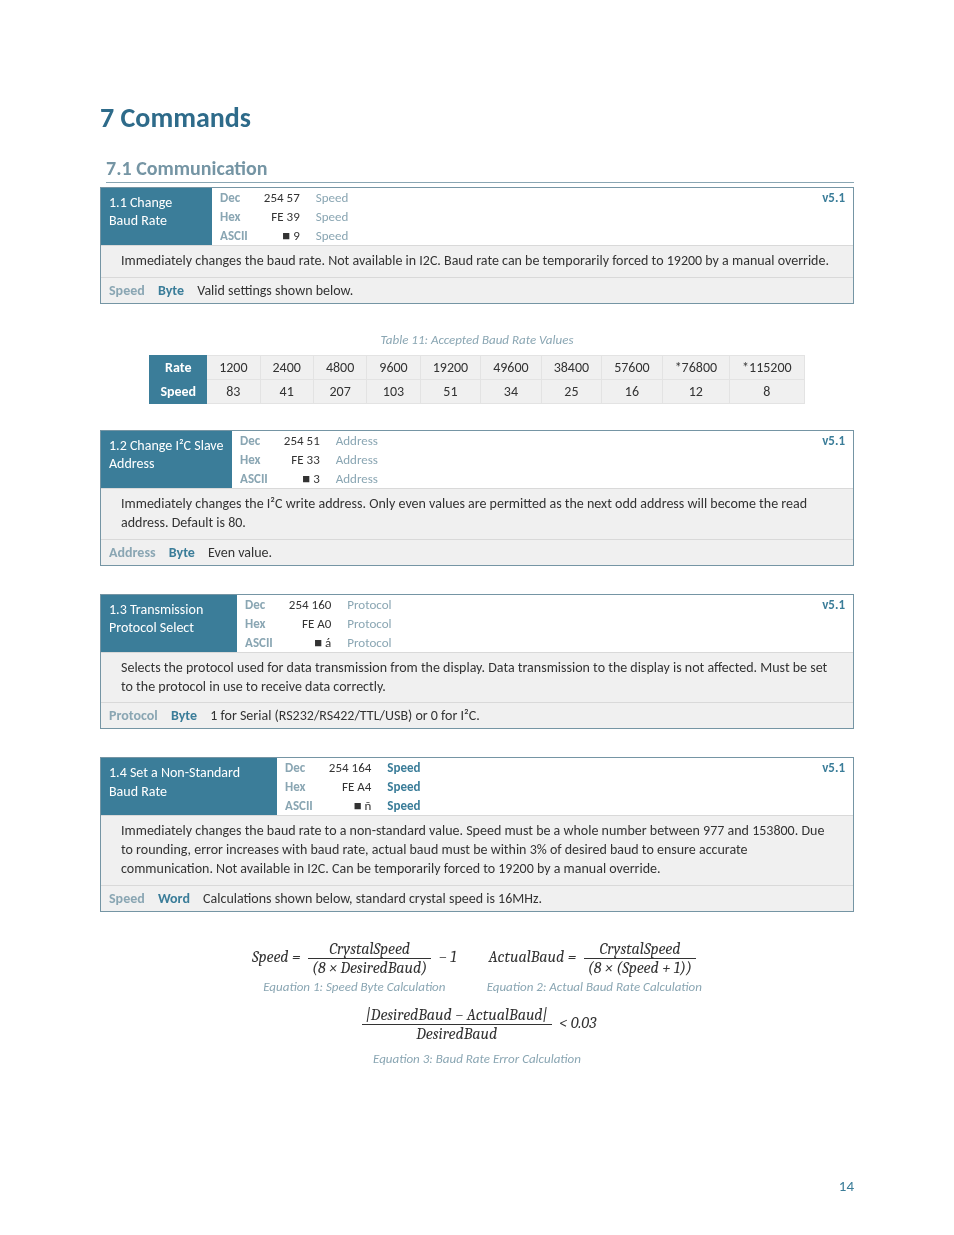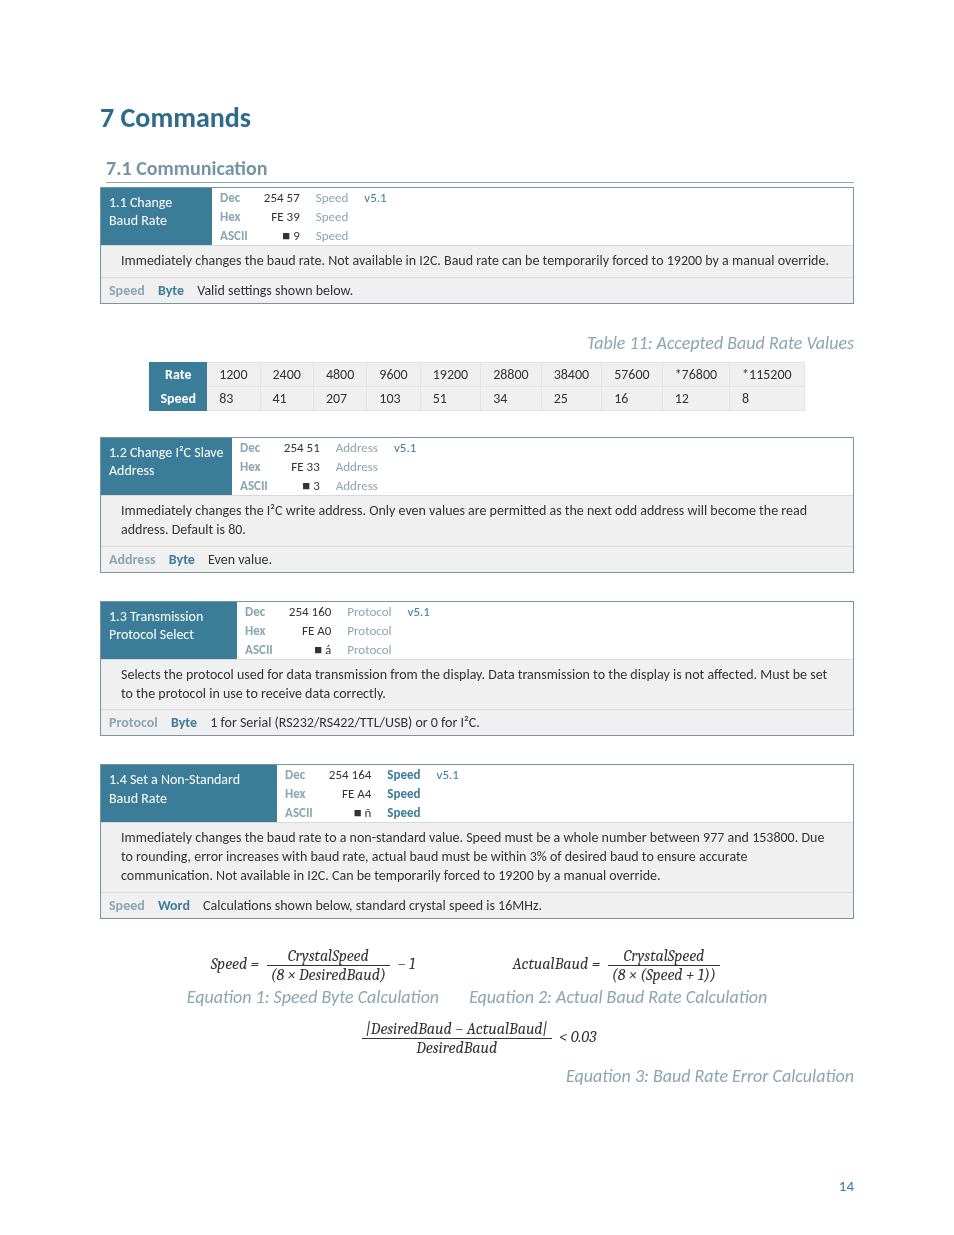--- a/index.html
+++ b/index.html
@@ -8,29 +8,29 @@
   h2{color:#7595a4;font-size:20px;font-weight:700;margin:21px 0 4px 6px;padding-bottom:2px;border-bottom:1px solid #8aa6b3}
   .blk{border:1px solid #7595a4;margin-bottom:28px}
   .hdr{display:flex;font-size:14px}
   .hdr .name{background:#3b7d99;color:#fff;padding:6px 8px;line-height:1.3}
   .hdr .codes{flex:1;background:#fff;padding:0}
   .codes table{border-collapse:collapse;width:100%}
   .codes td{padding:2px 8px;font-size:13px;white-space:nowrap}
   .lbl{color:#8aa6b3;font-weight:700}
   .val{color:#333;font-weight:400;text-align:right}
   .arg{color:#8aa6b3;font-weight:400}
-  .ver{color:#3b7d99;font-weight:400;padding-right:8px!important;width:100%}
+  .ver{color:#3b7d99;font-weight:700;text-align:right;padding-right:8px!important;width:100%}
   .desc{background:#f0f0f0;padding:6px 20px;font-size:14px;line-height:1.35;color:#333;border-top:1px solid #d9d9d9}
   .param{background:#f0f0f0;padding:4px 8px;font-size:14px;border-top:1px solid #d9d9d9}
   .param .p1{color:#8aa6b3;font-weight:700;margin-right:10px}
   .param .p2{color:#3b7d99;font-weight:700;margin-right:10px}
-  .cap{text-align:right;font-style:italic;color:#8aa6b3;font-size:18px;margin:6px 0 8px 0}
+  .cap{text-align:center;font-style:italic;color:#8aa6b3;font-size:13px;margin:6px 0 8px 0}
   .rtbl{margin:0 auto 26px auto;border-collapse:collapse;font-size:14px}
   .rtbl th{background:#3b7d99;color:#fff;font-weight:700;padding:3px 10px;border:1px solid #3b7d99}
-  .rtbl td{background:#f0f0f0;padding:3px 12px;text-align:left;border:1px solid #e3e3e3}
+  .rtbl td{background:#f0f0f0;padding:3px 12px;text-align:center;border:1px solid #e3e3e3}
   .eqrow{display:flex;justify-content:center;gap:30px;margin-top:16px}
   .eqbox{text-align:center}
   .eq{font-family:Cambria,"Times New Roman",serif;font-style:italic;font-size:16px;color:#333}
   .frac{display:inline-block;vertical-align:middle;text-align:center;margin:0 4px}
   .frac .n{display:block;border-bottom:1px solid #333;padding:0 4px}
   .frac .d{display:block;padding:0 4px}
   .pnum{position:absolute;bottom:40px;right:100px;color:#3b7d99;font-size:15px}
 </style>
 </head>
 <body>
@@ -78,21 +78,21 @@
   <div class="cap">Table 11: Accepted Baud Rate Values</div>
   <table class="rtbl">
     <tbody>
         <tr>
       <th>Rate</th>
       <td>1200</td>
       <td>2400</td>
       <td>4800</td>
       <td>9600</td>
       <td>19200</td>
-      <td>28800</td>
+      <td>49600</td>
       <td>38400</td>
       <td>57600</td>
       <td>*76800</td>
       <td>*115200</td>
     </tr>
     <tr>
       <th>Speed</th>
       <td>83</td>
       <td>41</td>
       <td>207</td>

